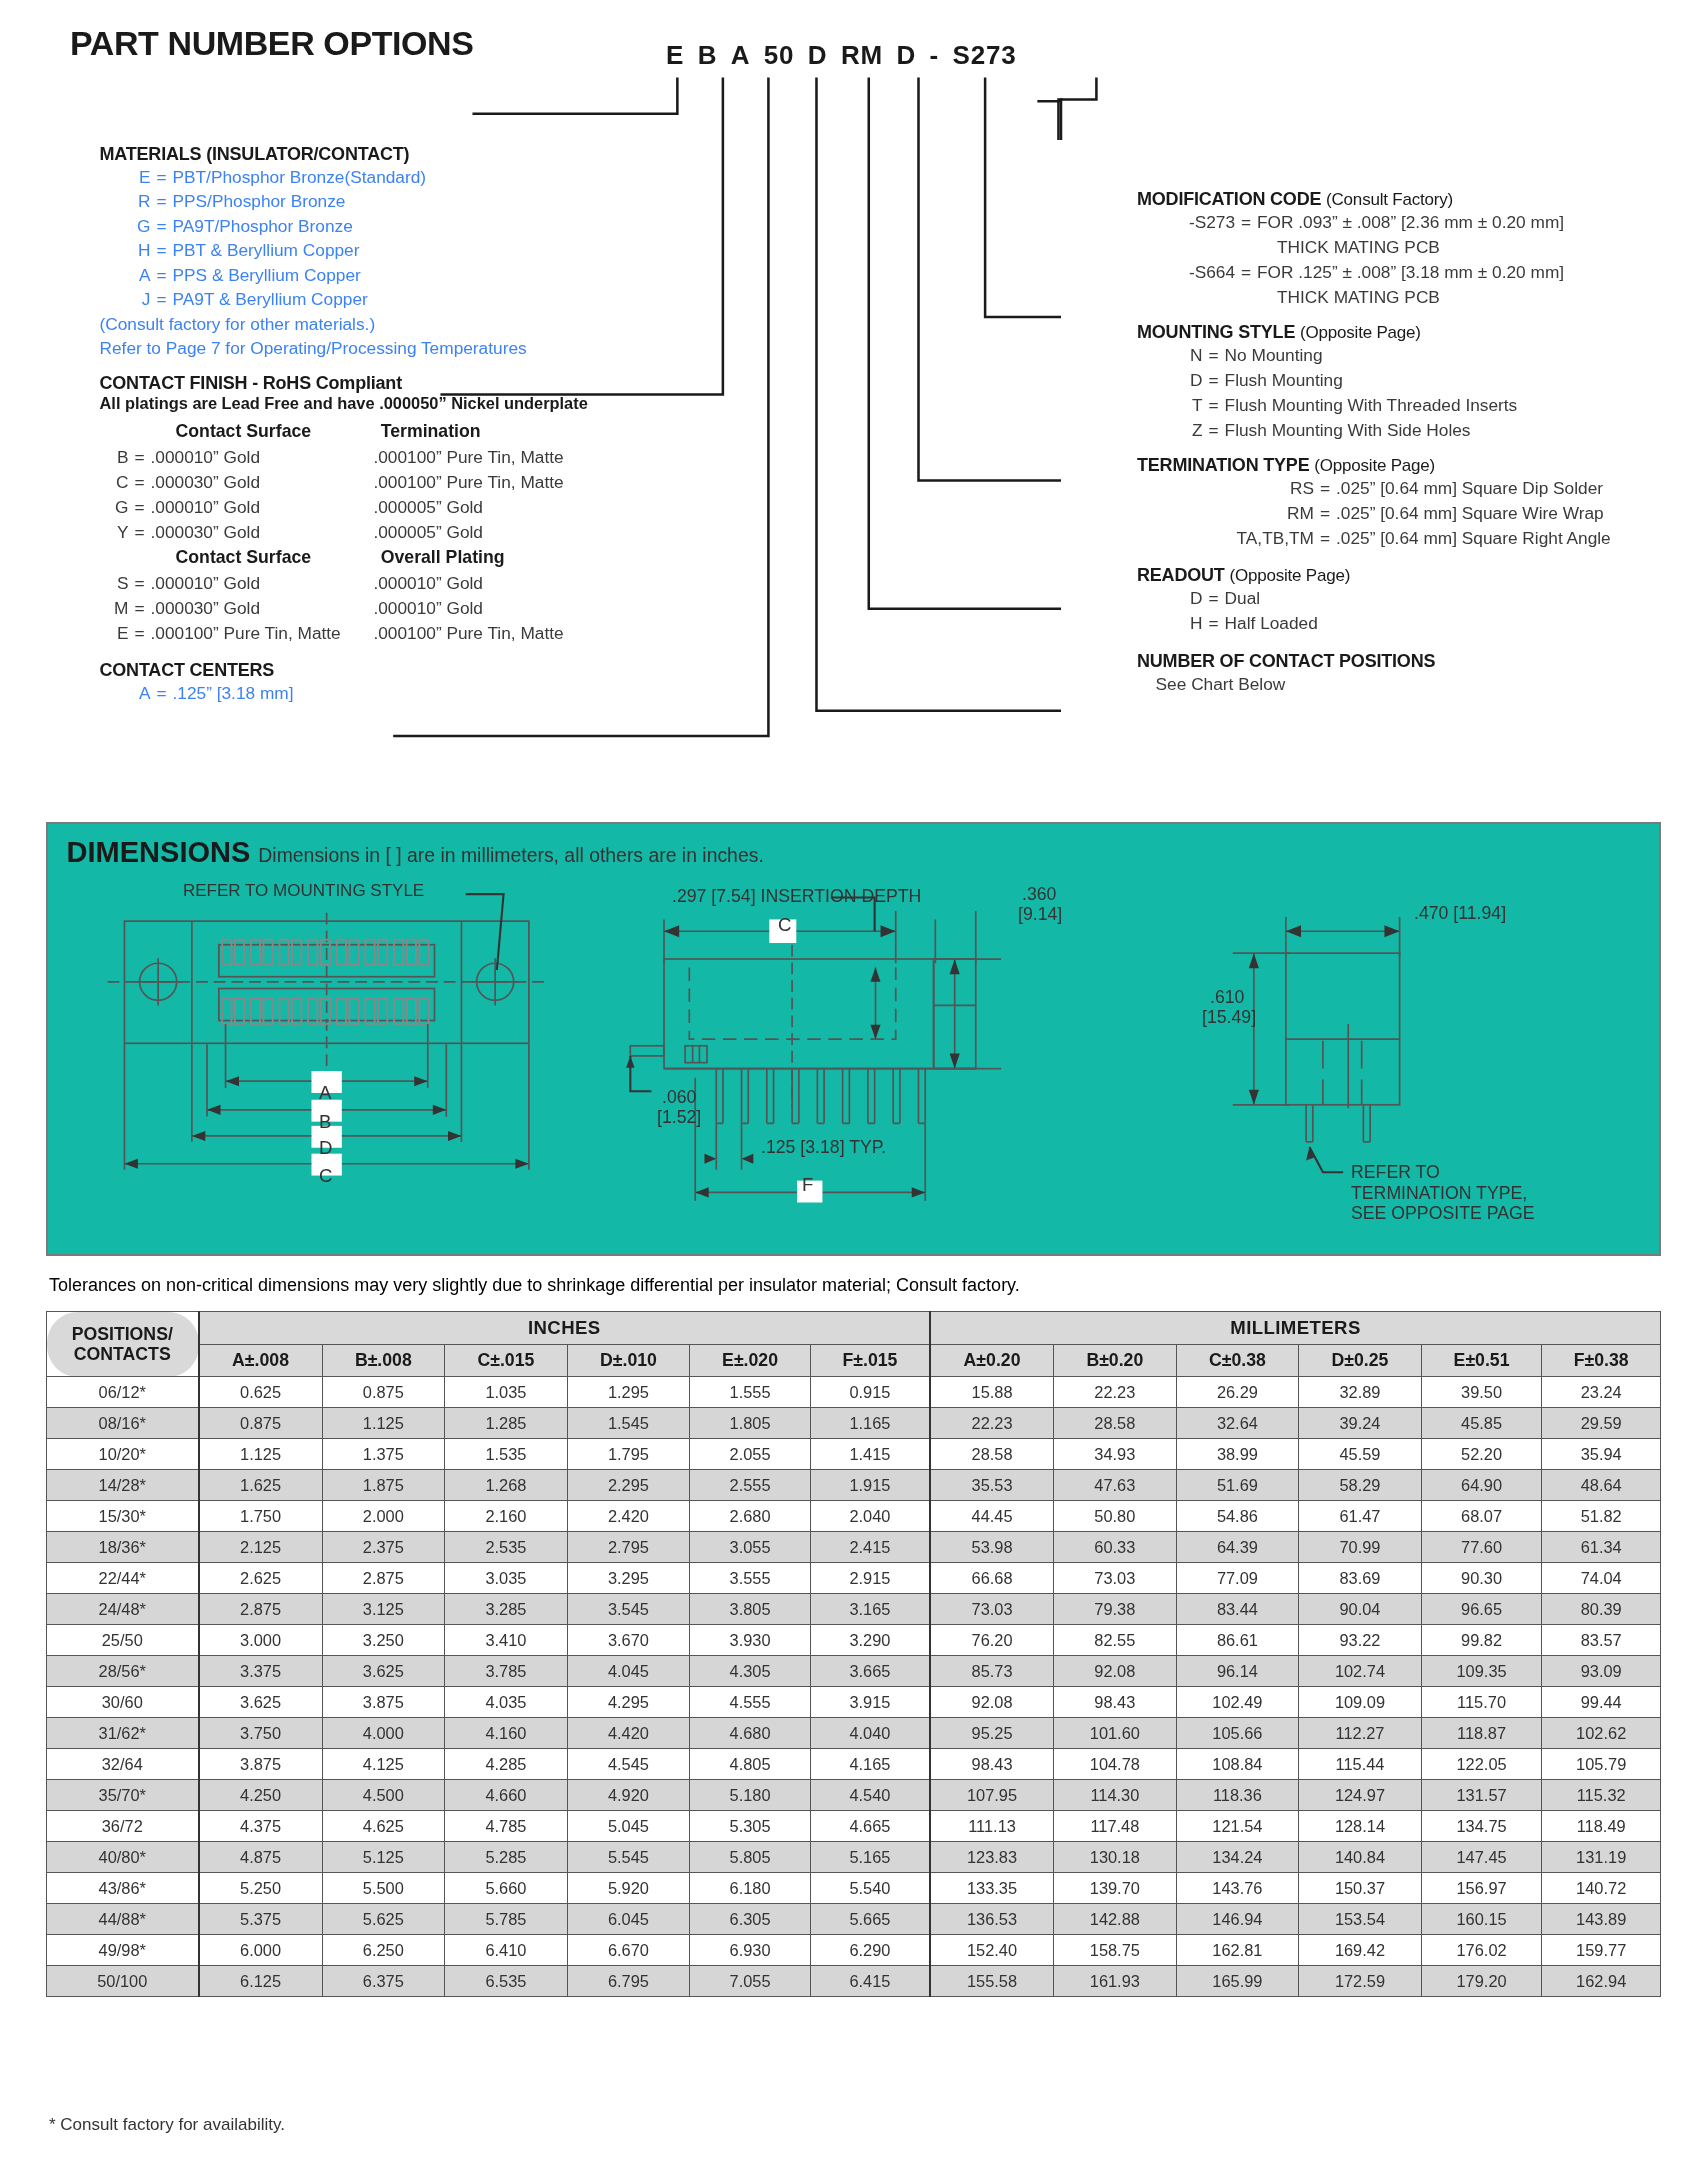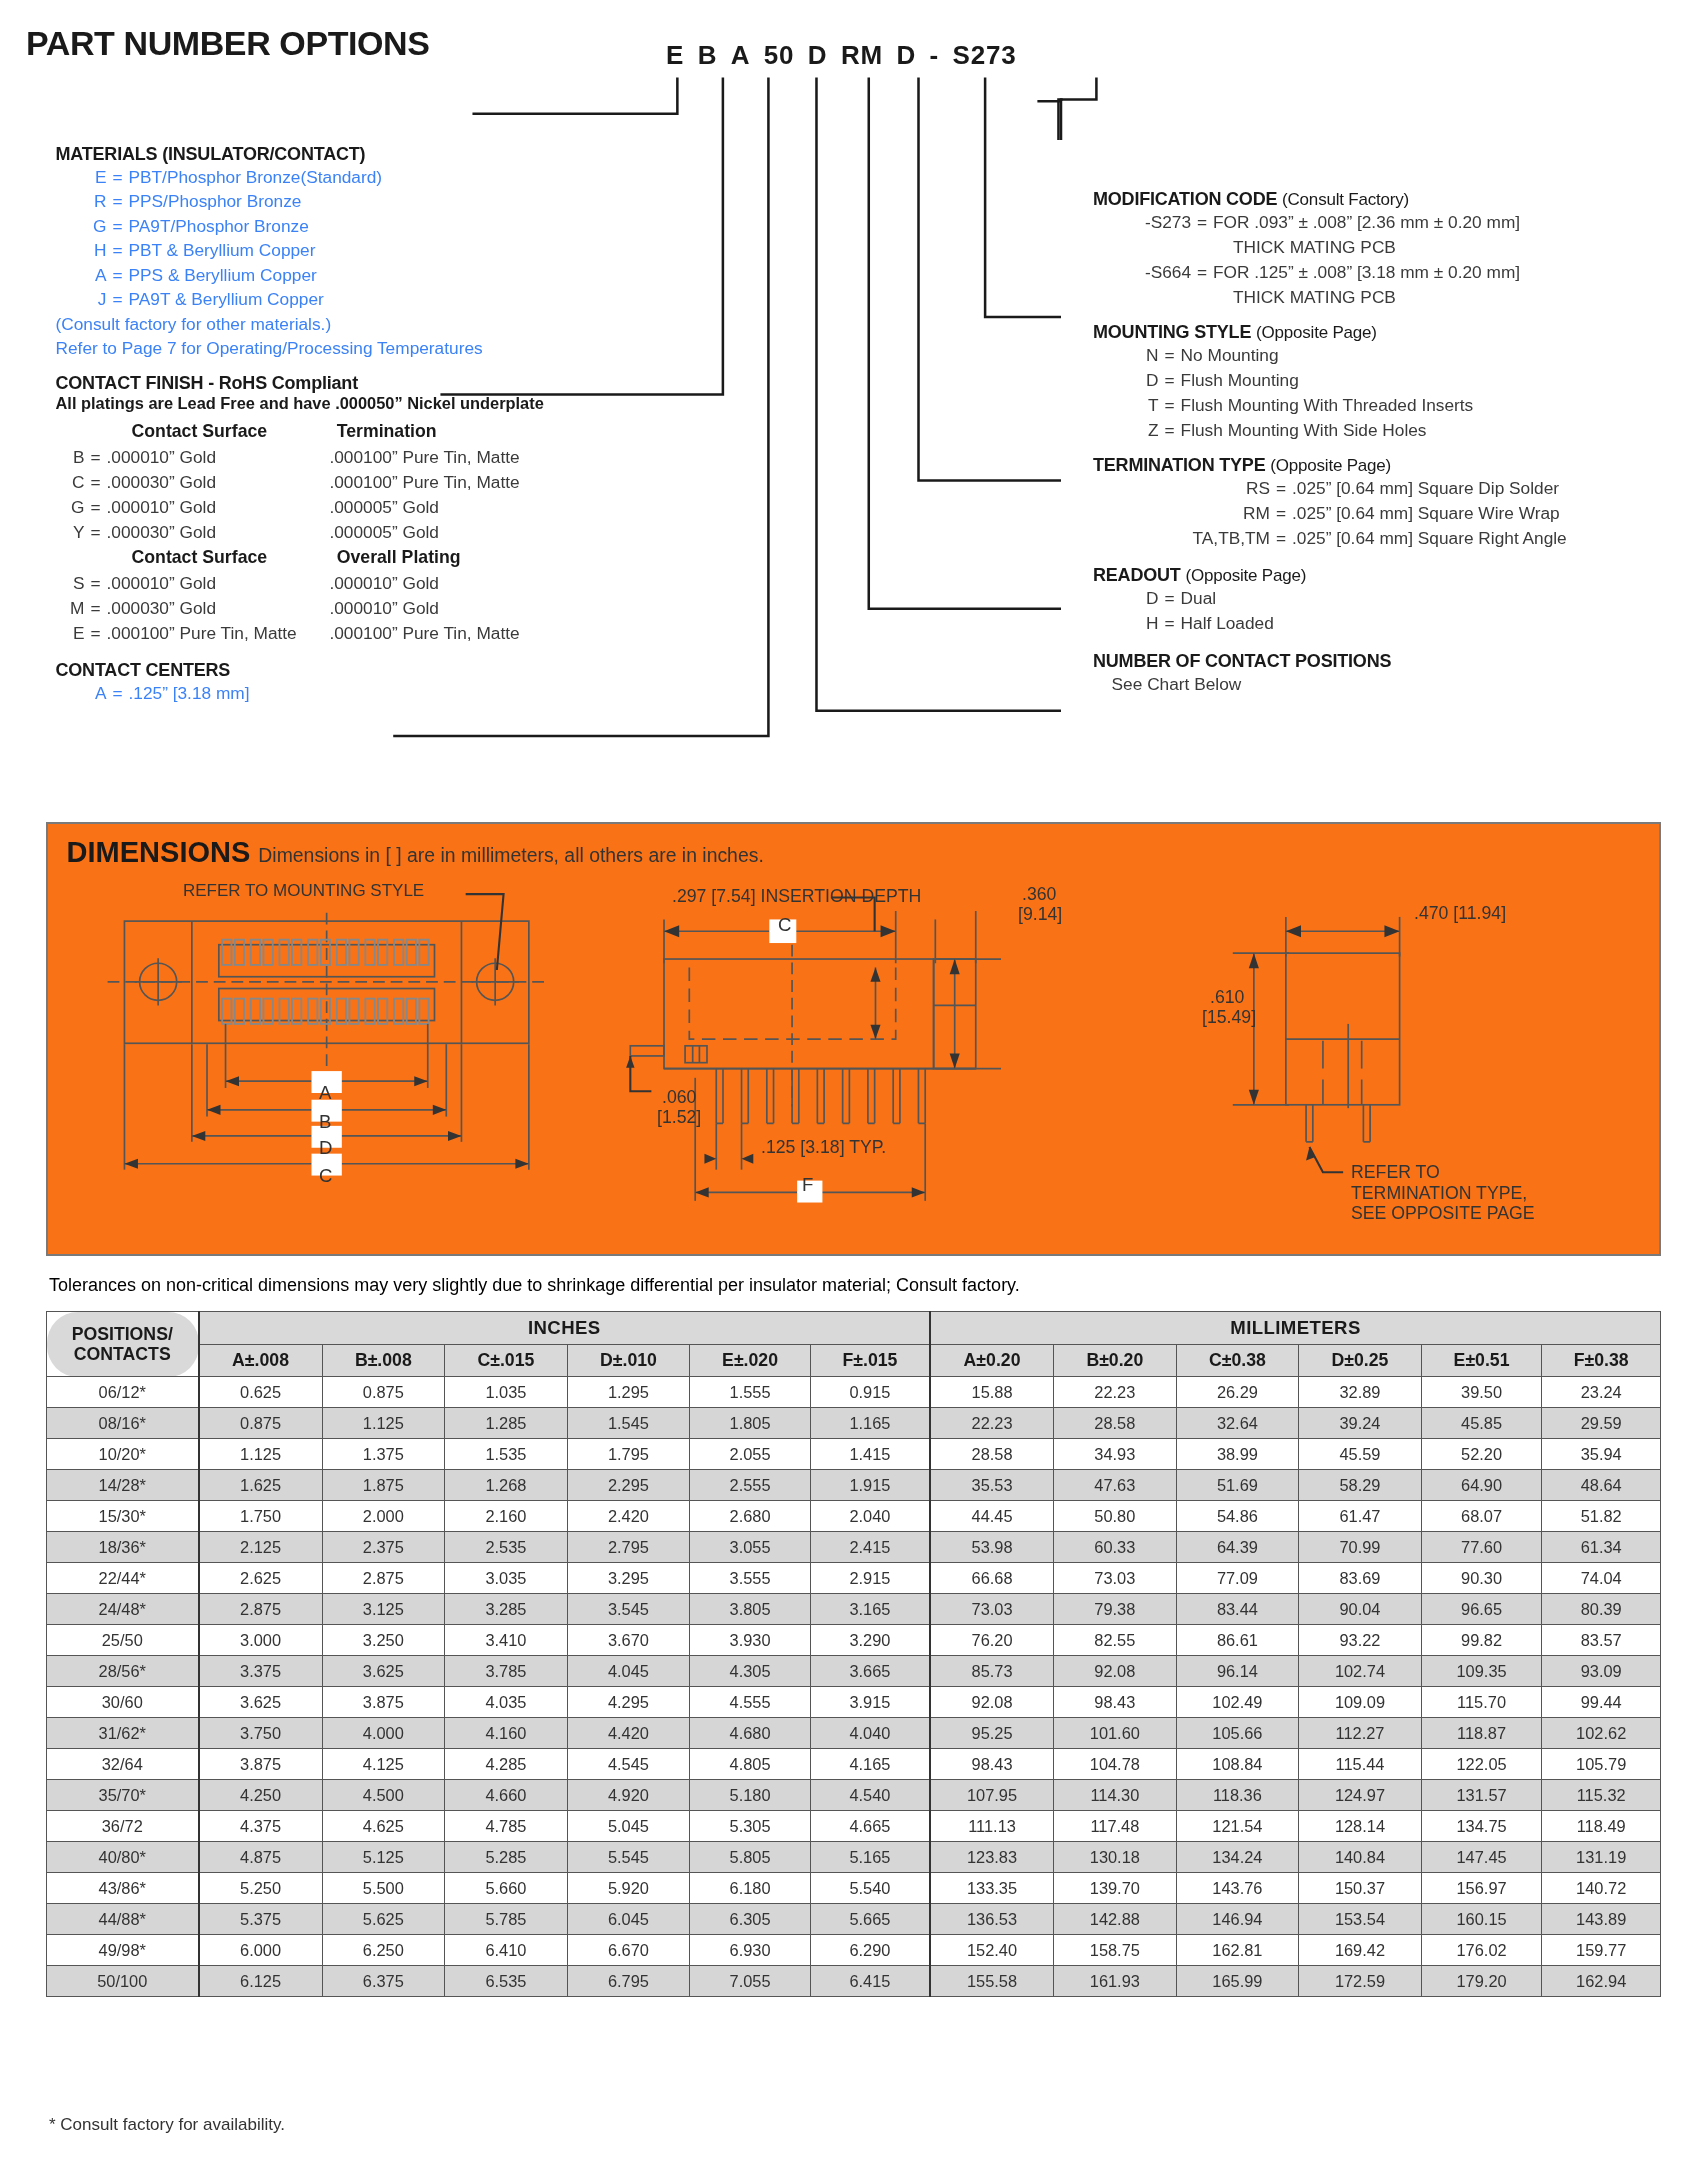--- a/index.html
+++ b/index.html
@@ -7,21 +7,21 @@
   body {
     width:1708px; height:2159px;
     background:#ffffff;
     font-family:"Liberation Sans", sans-serif;
     color:#231f20;
     position:relative;
     overflow:hidden;
   }
 
   
-  .page { position:relative; width:1708px; height:2159px; padding:0 26px; }
+  .page { position:relative; width:1708px; height:2159px; padding:0 70px; }
 
   h1.section-title {
     font-size:34px; font-weight:bold; letter-spacing:-0.4px;
     margin:0; padding:23.6px 0 0 0; color:#1a1a1a;
   }
 
   
   .pn-string {
     position:absolute; left:666px; top:40px;
     font-size:26px; font-weight:bold; letter-spacing:0.8px; color:#1a1a1a;
@@ -62,21 +62,21 @@
   .r-optline .k { display:inline-block; min-width:76px; text-align:right; }
   .r-optline .eq { display:inline-block; width:22px; text-align:center; }
 
   
   .leaders { position:absolute; left:0; top:0; width:1708px; height:801px; pointer-events:none; }
 
   
   .dim-box {
     position:absolute; left:46px; top:822px;
     width:1615px; height:434px;
-    border:2.5px solid #7a7a7a; background:#f97316;
+    border:2.5px solid #7a7a7a; background:#14b8a6;
   }
   .dim-title { padding:11.8px 0 0 18.6px; font-size:29px; font-weight:bold; color:#1a1a1a; }
   .dim-title .sm { font-size:19.4px; font-weight:normal; color:#333; letter-spacing:0; }
 
   .drawings { position:relative; width:100%; height:363px; }
   .dwg-label {
     position:absolute; font-size:16px; color:#333; white-space:nowrap; line-height:1.2;
     font-family:"Liberation Sans", sans-serif;
   }
 

